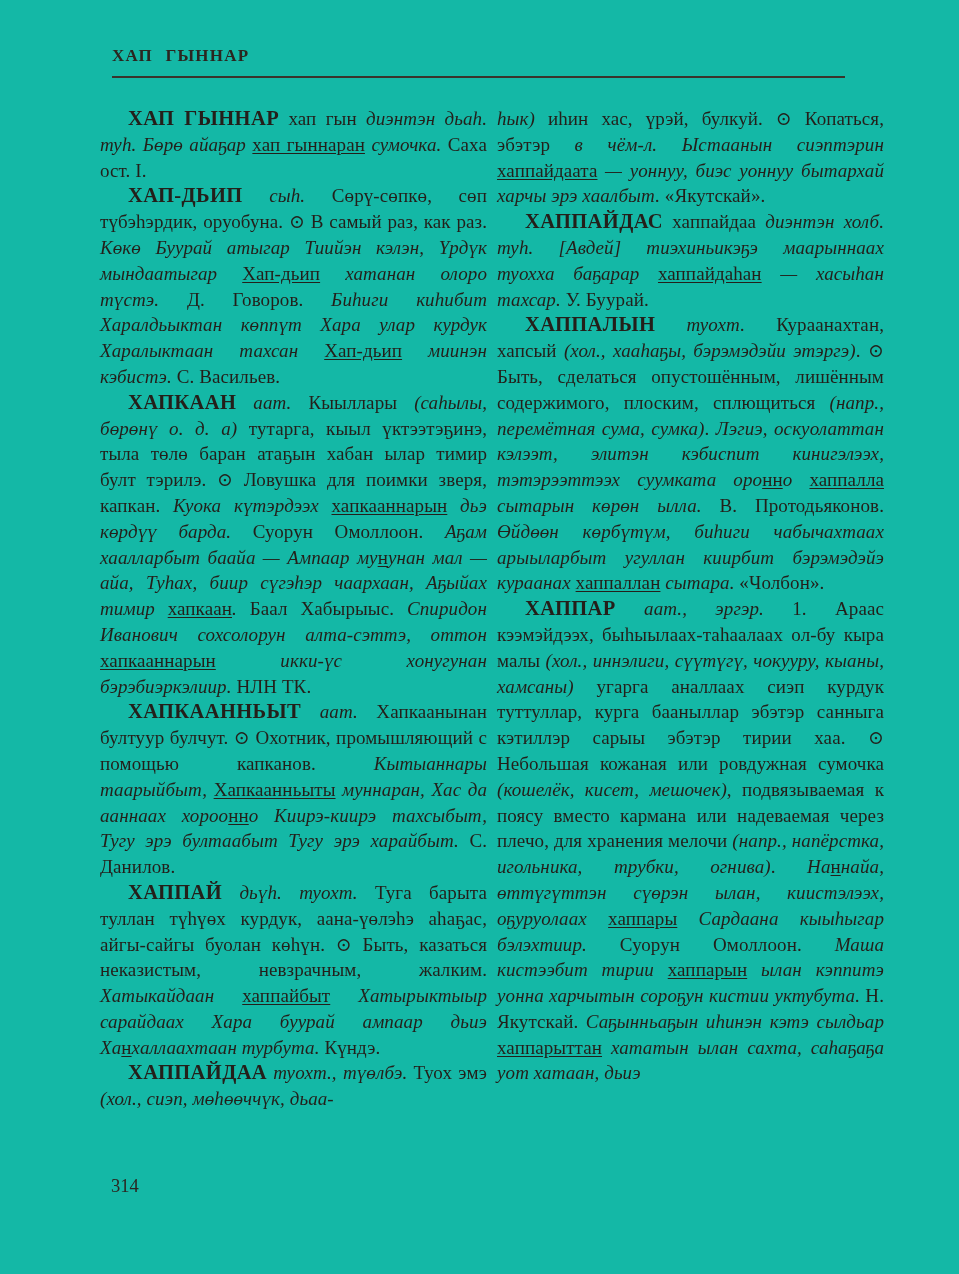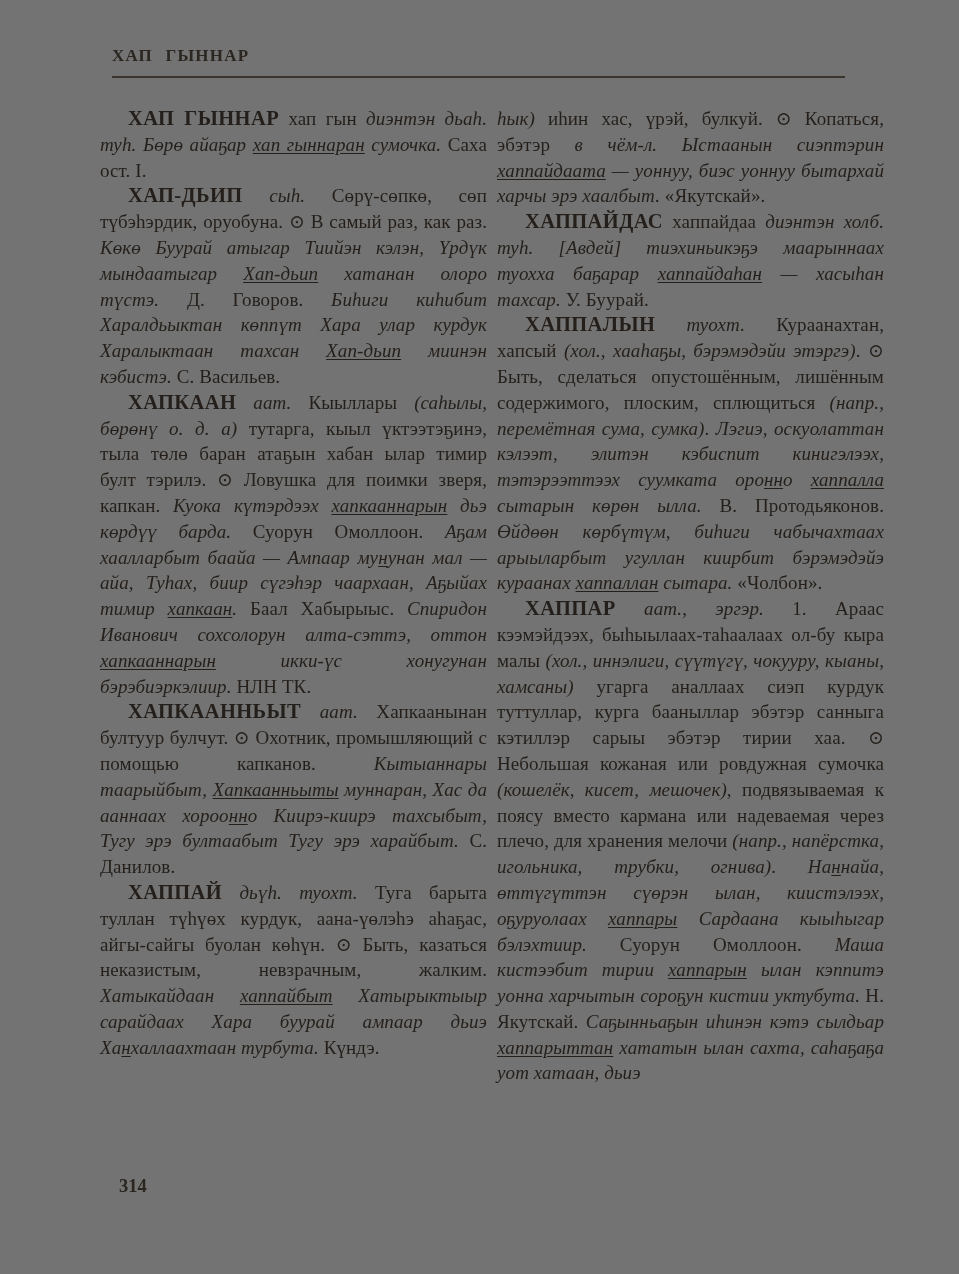--- a/index.html
+++ b/index.html
@@ -1,20 +1,20 @@
 <!DOCTYPE html>
 <html><head>
 <meta charset="utf-8">
 <style>
   html, body { margin:0; padding:0; background:#e8e6e2; }
   .page {
     position:relative;
     width:959px; height:1274px;
     margin:0 auto;
-    background:#737373;
+    background:#14b8a6;
     color:#241f1a;
     font-family:"Liberation Serif","DejaVu Serif",serif;
     overflow:hidden;
   }
   .running-head {
     position:absolute; left:112px; top:46px;
     font-size:17px; font-weight:bold;
     letter-spacing:1.2px; word-spacing:7px;
     color:#2b2620;
   }
@@ -33,41 +33,42 @@
     text-align:justify;
     text-indent:28px;
     font-size:19px;
     line-height:25.8px;
     letter-spacing:0.1px;
   }
   .entry.cont { text-indent:0; }
   .run-h { font-weight:bold; font-size:20.5px; letter-spacing:0.4px; }
   .run-b { font-weight:normal; }
   .run-i { font-style:italic; }
-  .run-u { font-style:italic; text-decoration:underline; text-underline-offset:2px; }
+  .run-u { text-decoration:underline; text-underline-offset:2px; }
   .run-r { font-style:normal; }
   .page-number {
-    position:absolute; left:119px; top:1176px;
-    font-size:18.5px; color:#2b2620;font-weight:bold;
+    position:absolute; left:111px; top:1176px;
+    font-size:18.5px; color:#2b2620;
   }
 </style>
 </head>
 <body>
 
 <div class="page">
   <div class="running-head">ХАП ГЫННАР</div>
   <div class="head-rule"></div>
 
   <div class="columns">
     <div class="col">
         <p class="entry"><span class="run-h">ХАП ГЫННАР</span><span class="run-b"> хап гын </span><span class="run-i">диэнтэн дьаһ. туһ. Бөрө айаҕар </span><span class="run-u">хап гыннаран</span><span class="run-i"> сумочка. </span><span class="run-r">Саха ост. I.</span></p>
         <p class="entry"><span class="run-h">ХАП-ДЬИП</span><span class="run-i"> сыһ. </span><span class="run-r">Сөрү-сөпкө, сөп түбэһэрдик, оруобуна. ⊙ В самый раз, как раз. </span><span class="run-i">Көкө Буурай атыгар Тиийэн кэлэн, Үрдүк мындаатыгар </span><span class="run-u">Хап-дьип</span><span class="run-i"> хатанан олоро түстэ. </span><span class="run-r">Д. Говоров. </span><span class="run-i">Биһиги киһибит Харалдьыктан көппүт Хара улар курдук Харалыктаан тахсан </span><span class="run-u">Хап-дьип</span><span class="run-i"> миинэн кэбистэ. </span><span class="run-r">С. Васильев.</span></p>
         <p class="entry"><span class="run-h">ХАПКААН</span><span class="run-i"> аат. </span><span class="run-r">Кыыллары </span><span class="run-i">(саһылы, бөрөнү о. д. а)</span><span class="run-r"> тутарга, кыыл үктээтэҕинэ, тыла төлө баран атаҕын хабан ылар тимир булт тэрилэ. ⊙ Ловушка для поимки зверя, капкан. </span><span class="run-i">Куока күтэрдээх </span><span class="run-u">хапкааннарын</span><span class="run-i"> дьэ көрдүү барда. </span><span class="run-r">Суорун Омоллоон. </span><span class="run-i">Аҕам хаалларбыт баайа — Ампаар му</span><span class="run-u">н</span><span class="run-i">унан мал — айа, Туһах, биир сүгэһэр чаархаан, Аҕыйах тимир </span><span class="run-u">хапкаан</span><span class="run-i">. </span><span class="run-r">Баал Хабырыыс. </span><span class="run-i">Спиридон Иванович сохсолорун алта-сэттэ, оттон </span><span class="run-u">хапкааннарын</span><span class="run-i"> икки-үс хонугунан бэрэбиэркэлиир. </span><span class="run-r">НЛН ТК.</span></p>
         <p class="entry"><span class="run-h">ХАПКААННЬЫТ</span><span class="run-i"> аат. </span><span class="run-r">Хапкаанынан бултуур булчут. ⊙ Охотник, промышляющий с помощью капканов. </span><span class="run-i">Кытыаннары таарыйбыт, </span><span class="run-u">Хапкаанньыты</span><span class="run-i"> муннаран, Хас да ааннаах хороо</span><span class="run-u">нн</span><span class="run-i">о Киирэ-киирэ тахсыбыт, Тугу эрэ бултаабыт Тугу эрэ харайбыт. </span><span class="run-r">С. Данилов.</span></p>
         <p class="entry"><span class="run-h">ХАППАЙ</span><span class="run-i"> дьүһ. туохт. </span><span class="run-r">Туга барыта туллан түһүөх курдук, аана-үөлэһэ аһаҕас, айгы-сайгы буолан көһүн. ⊙ Быть, казаться неказистым, невзрачным, жалким. </span><span class="run-i">Хатыкайдаан </span><span class="run-u">хаппайбыт</span><span class="run-i"> Хатырыктыыр сарайдаах Хара буурай ампаар дьиэ Ха</span><span class="run-u">н</span><span class="run-i">халлаахтаан турбута. </span><span class="run-r">Күндэ.</span></p>
+        <p class="entry"><span class="run-h">ХАППАЙДАА</span><span class="run-i"> туохт., түөлбэ. </span><span class="run-r">Туох эмэ </span><span class="run-i">(хол., сиэп, мөһөөччүк, дьаа-</span></p>
       </div>
     <div class="col">
         <p class="entry cont"><span class="run-i">һык)</span><span class="run-r"> иһин хас, үрэй, булкуй. ⊙ Копаться, эбэтэр </span><span class="run-i">в чём-л. Ыстаанын сиэптэрин </span><span class="run-u">хаппайдаата</span><span class="run-i"> — уоннуу, биэс уоннуу бытархай харчы эрэ хаалбыт. </span><span class="run-r">«Якутскай».</span></p>
         <p class="entry"><span class="run-h">ХАППАЙДАС</span><span class="run-b"> хаппайдаа </span><span class="run-i">диэнтэн холб. туһ. [Авдей] тиэхиньикэҕэ маарыннаах туохха баҕарар </span><span class="run-u">хаппайдаһан</span><span class="run-i"> — хасыһан тахсар. </span><span class="run-r">У. Буурай.</span></p>
         <p class="entry"><span class="run-h">ХАППАЛЫН</span><span class="run-i"> туохт. </span><span class="run-r">Кураанахтан, хапсый </span><span class="run-i">(хол., хааһаҕы, бэрэмэдэйи этэргэ)</span><span class="run-r">. ⊙ Быть, сделаться опустошённым, лишённым содержимого, плоским, сплющиться </span><span class="run-i">(напр., перемётная сума, сумка)</span><span class="run-r">. </span><span class="run-i">Лэгиэ, оскуолаттан кэлээт, элитэн кэбиспит кинигэлээх, тэтэрээттээх суумката оро</span><span class="run-u">нн</span><span class="run-i">о </span><span class="run-u">хаппалла</span><span class="run-i"> сытарын көрөн ылла. </span><span class="run-r">В. Протодьяконов. </span><span class="run-i">Өйдөөн көрбүтүм, биһиги чабычахтаах арыыларбыт угуллан киирбит бэрэмэдэйэ кураанах </span><span class="run-u">хаппаллан</span><span class="run-i"> сытара. </span><span class="run-r">«Чолбон».</span></p>
         <p class="entry"><span class="run-h">ХАППАР</span><span class="run-i"> аат., эргэр. </span><span class="run-r">1. Араас кээмэйдээх, быһыылаах-таһаалаах ол-бу кыра малы </span><span class="run-i">(хол., иннэлиги, сүүтүгү, чокууру, кыаны, хамсаны)</span><span class="run-r"> угарга аналлаах сиэп курдук туттуллар, курга бааныллар эбэтэр санныга кэтиллэр сарыы эбэтэр тирии хаа. ⊙ Небольшая кожаная или ровдужная сумочка </span><span class="run-i">(кошелёк, кисет, мешочек)</span><span class="run-r">, подвязываемая к поясу вместо кармана или надеваемая через плечо, для хранения мелочи </span><span class="run-i">(напр., напёрстка, игольника, трубки, огнива)</span><span class="run-r">. </span><span class="run-i">На</span><span class="run-u">н</span><span class="run-i">найа, өттүгүттэн сүөрэн ылан, киистэлээх, оҕуруолаах </span><span class="run-u">хаппары</span><span class="run-i"> Сардаана кыыһыгар бэлэхтиир. </span><span class="run-r">Суорун Омоллоон. </span><span class="run-i">Маша кистээбит тирии </span><span class="run-u">хаппарын</span><span class="run-i"> ылан кэппитэ уонна харчытын сороҕун кистии уктубута. </span><span class="run-r">Н. Якутскай. </span><span class="run-i">Саҕынньаҕын иһинэн кэтэ сылдьар </span><span class="run-u">хаппарыттан</span><span class="run-i"> хататын ылан сахта, саһаҕаҕа уот хатаан, дьиэ</span></p>
       </div>
   </div>
 
   <div class="page-number">314</div>

